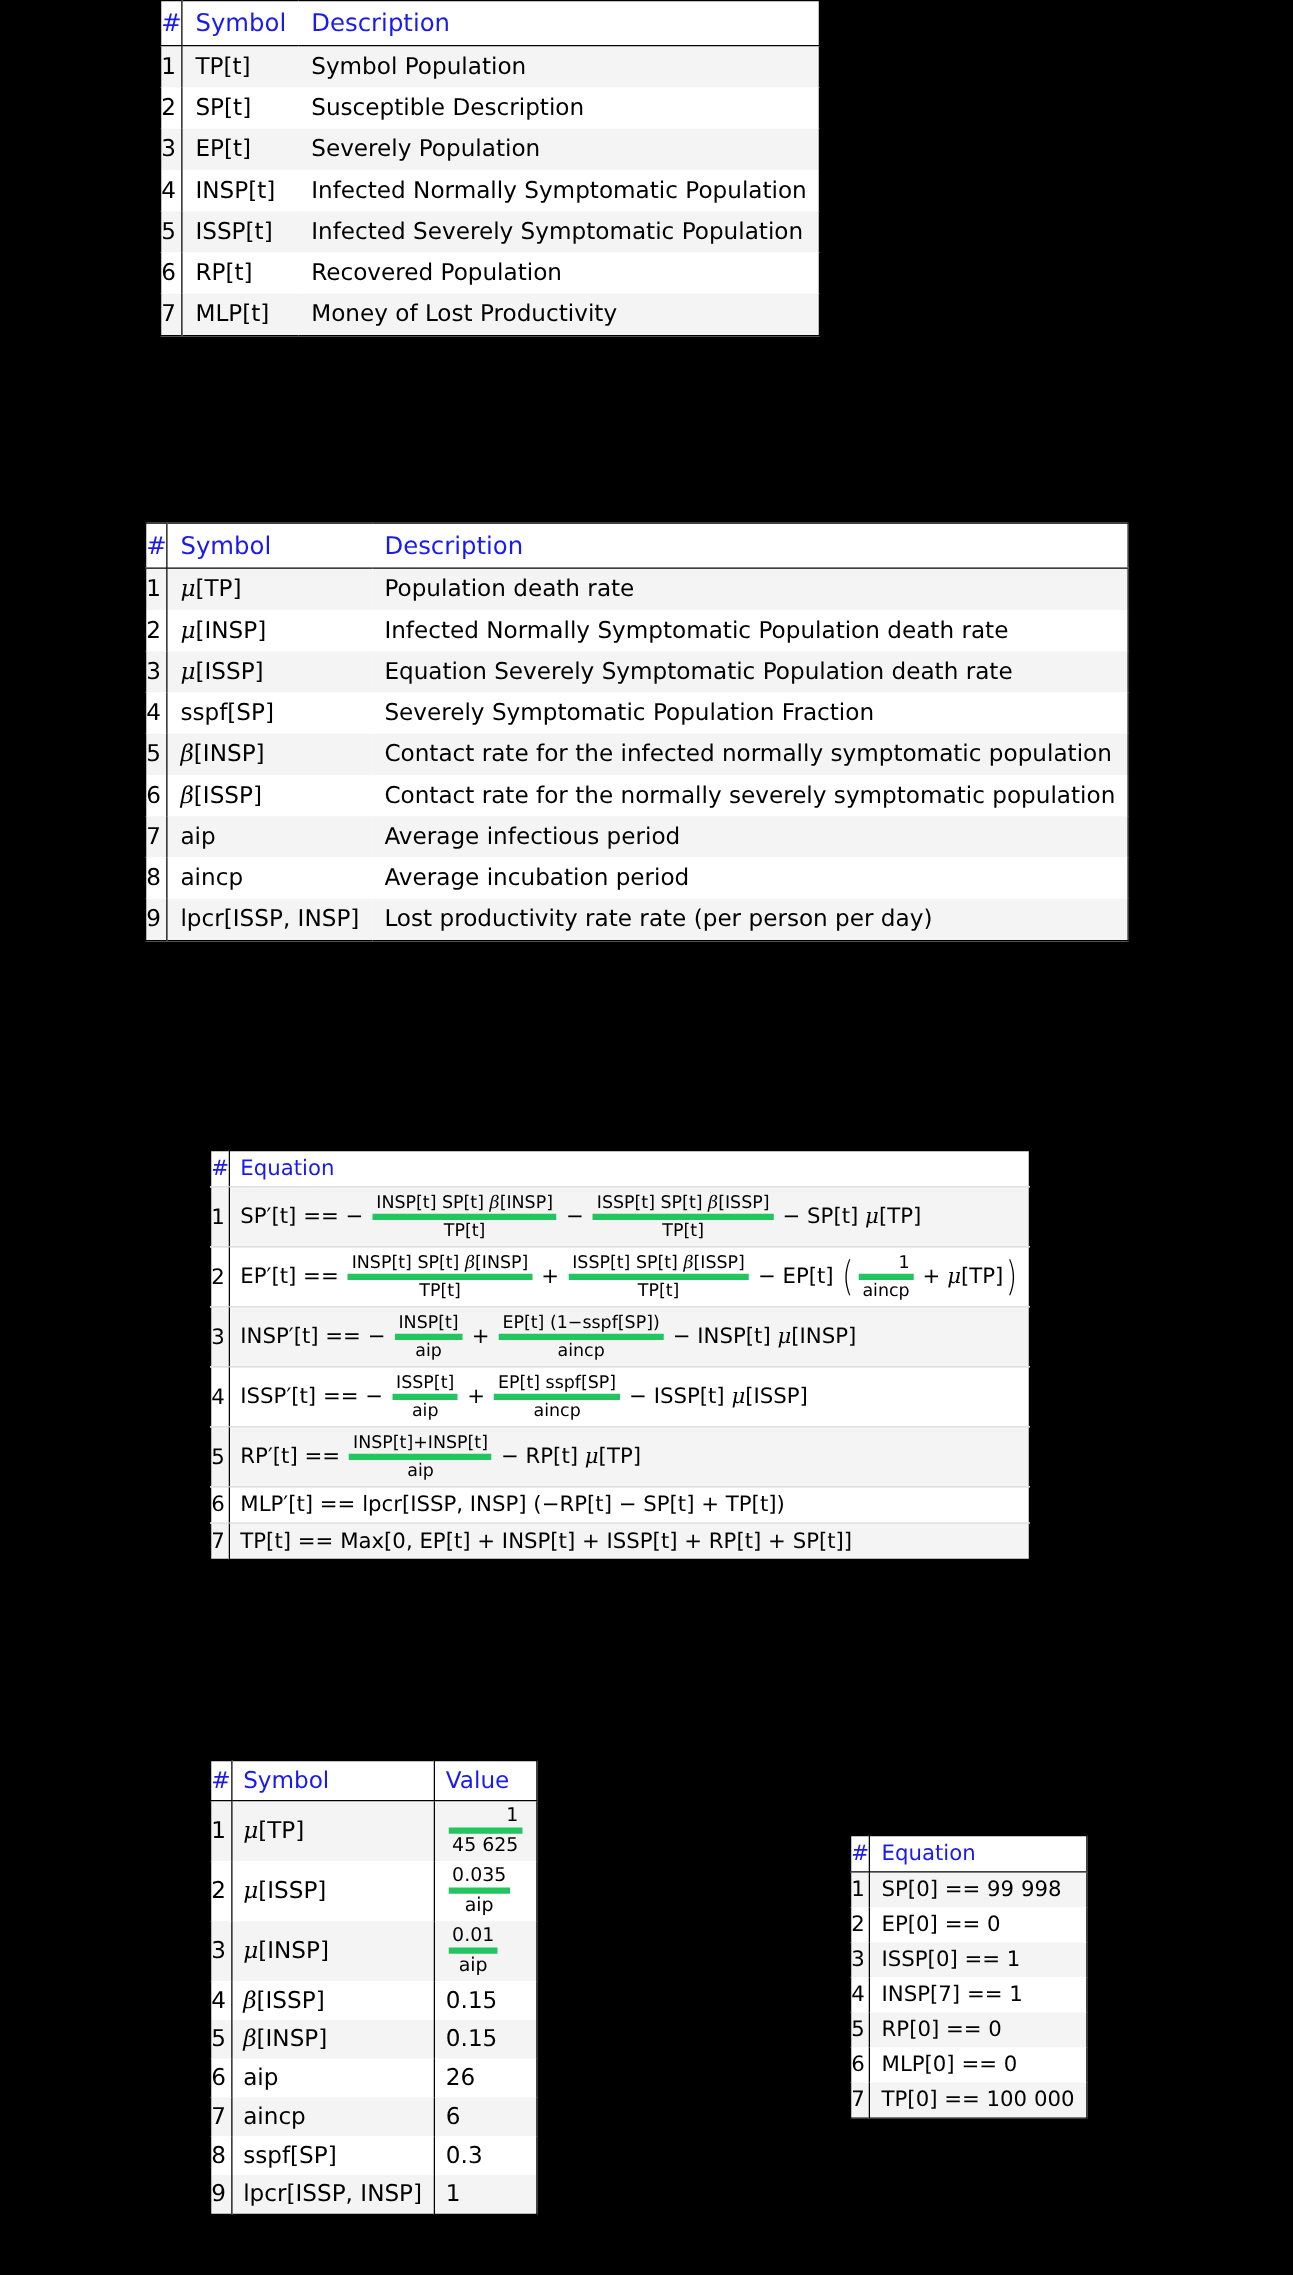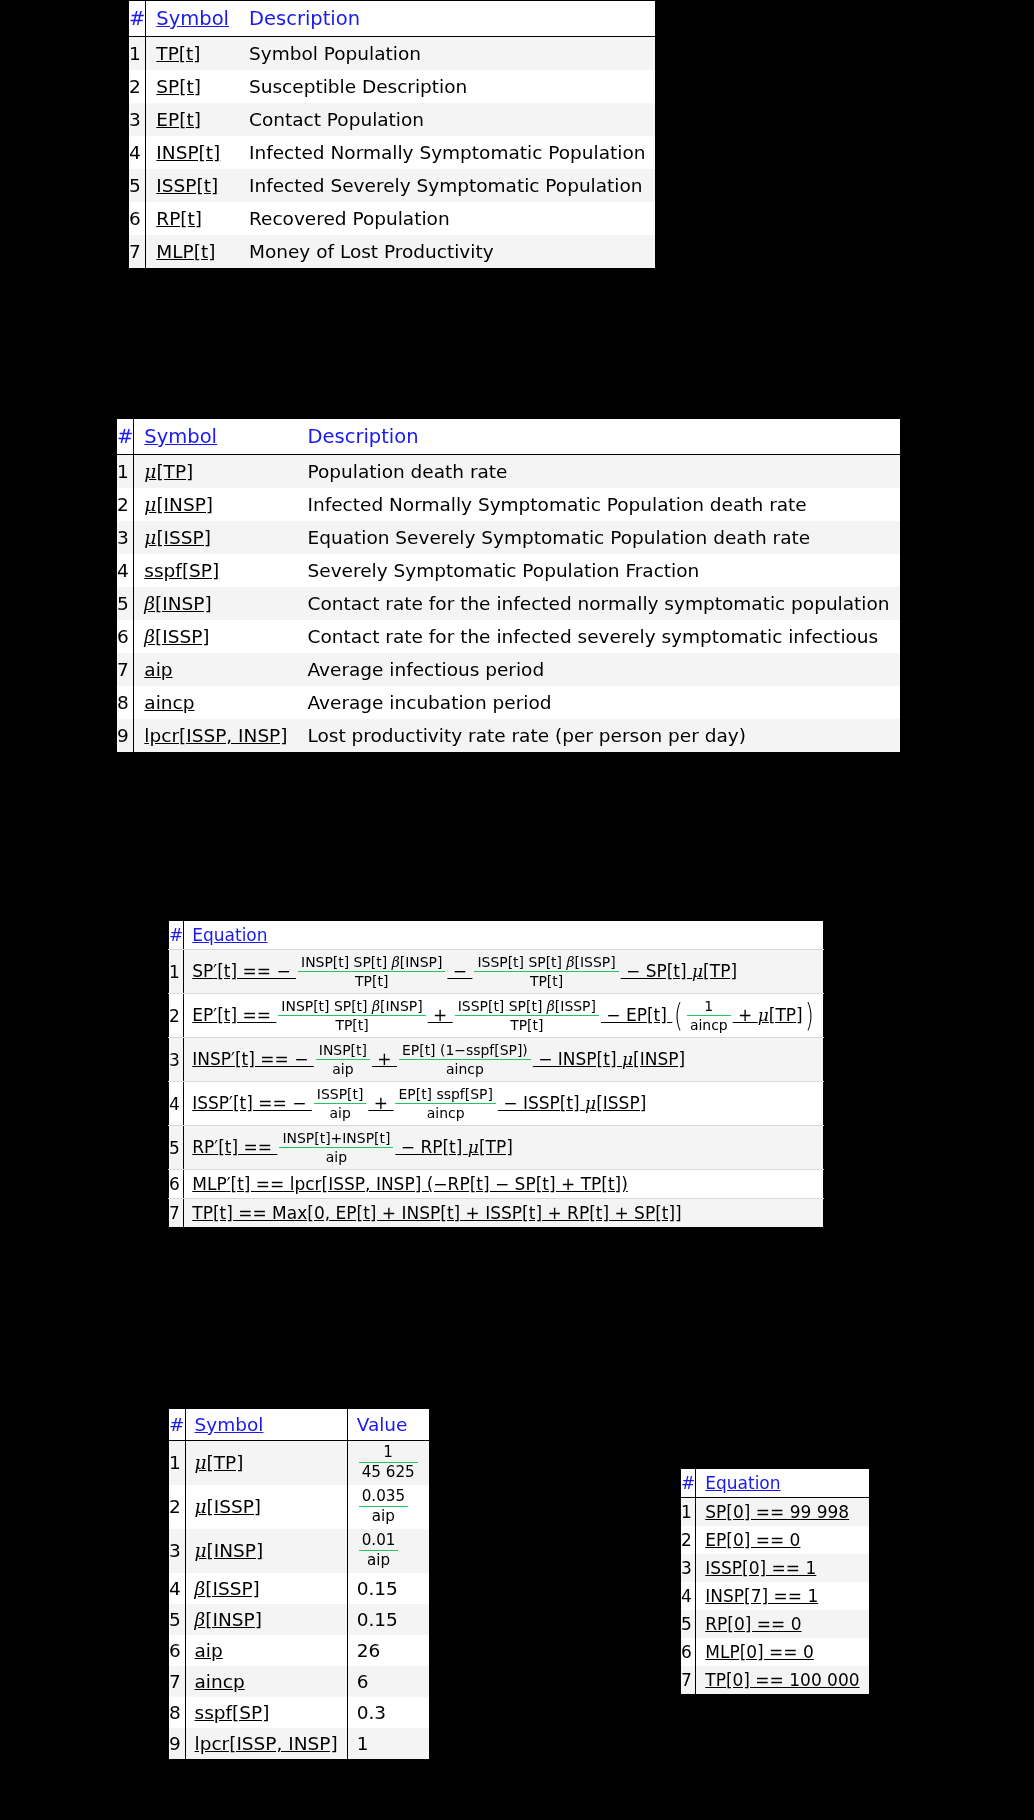--- a/index.html
+++ b/index.html
@@ -47,21 +47,20 @@
     padding-right: 6px;
     border-right: 1px solid #000000 !important;
     white-space: nowrap;
   }
   .tbl tr.hdr td.num {
     color: #1a1aee;
   }
   .cell {
     padding: 5px 9px 5px 9px;
     white-space: nowrap;
-    text-decoration: underline;
   }
   .celldesc {
     padding: 5px 9px 5px 9px;
     border-left: 1px solid #000000;
     white-space: nowrap;
     margin-top: 40px;
   }
 
   
   #table-variables { left: 128px; top: 0px; font-size: 18.5px; }
@@ -93,23 +92,24 @@
   .frac {
     display: inline-block;
     vertical-align: middle;
     text-align: center;
     font-size: 0.82em;
     line-height: 1.15;
     margin: 0 2px;
   }
   .frac .top {
     display: block;
-    border-bottom: 1px solid #22c55e;
+    border-bottom: 5px solid #22c55e;
     padding: 0 3px 1px 3px;
     white-space: nowrap;
+    text-align: right;
   }
   .frac .bot {
     display: block;
     padding: 1px 3px 0 3px;
     white-space: nowrap;
   }
   .eqn { white-space: nowrap; line-height: 1.05; }
   .big-paren {
     display: inline-block;
     font-size: 1.9em;
@@ -136,21 +136,21 @@
       <td class="celldesc">Symbol Population</td>
     </tr>
     <tr>
       <td class="num">2</td>
       <td class="cell">SP[t]</td>
       <td class="celldesc">Susceptible Description</td>
     </tr>
     <tr class="alt">
       <td class="num">3</td>
       <td class="cell">EP[t]</td>
-      <td class="celldesc">Contact Population</td>
+      <td class="celldesc">Severely Population</td>
     </tr>
     <tr>
       <td class="num">4</td>
       <td class="cell">INSP[t]</td>
       <td class="celldesc">Infected Normally Symptomatic Population</td>
     </tr>
     <tr class="alt">
       <td class="num">5</td>
       <td class="cell">ISSP[t]</td>
       <td class="celldesc">Infected Severely Symptomatic Population</td>
@@ -196,21 +196,21 @@
       <td class="celldesc">Severely Symptomatic Population Fraction</td>
     </tr>
     <tr class="alt">
       <td class="num">5</td>
       <td class="cell"><span class="greek">β</span>[INSP]</td>
       <td class="celldesc">Contact rate for the infected normally symptomatic population</td>
     </tr>
     <tr>
       <td class="num">6</td>
       <td class="cell"><span class="greek">β</span>[ISSP]</td>
-      <td class="celldesc">Contact rate for the infected severely symptomatic infectious</td>
+      <td class="celldesc">Contact rate for the normally severely symptomatic population</td>
     </tr>
     <tr class="alt">
       <td class="num">7</td>
       <td class="cell">aip</td>
       <td class="celldesc">Average infectious period</td>
     </tr>
     <tr>
       <td class="num">8</td>
       <td class="cell">aincp</td>
       <td class="celldesc">Average incubation period</td>

